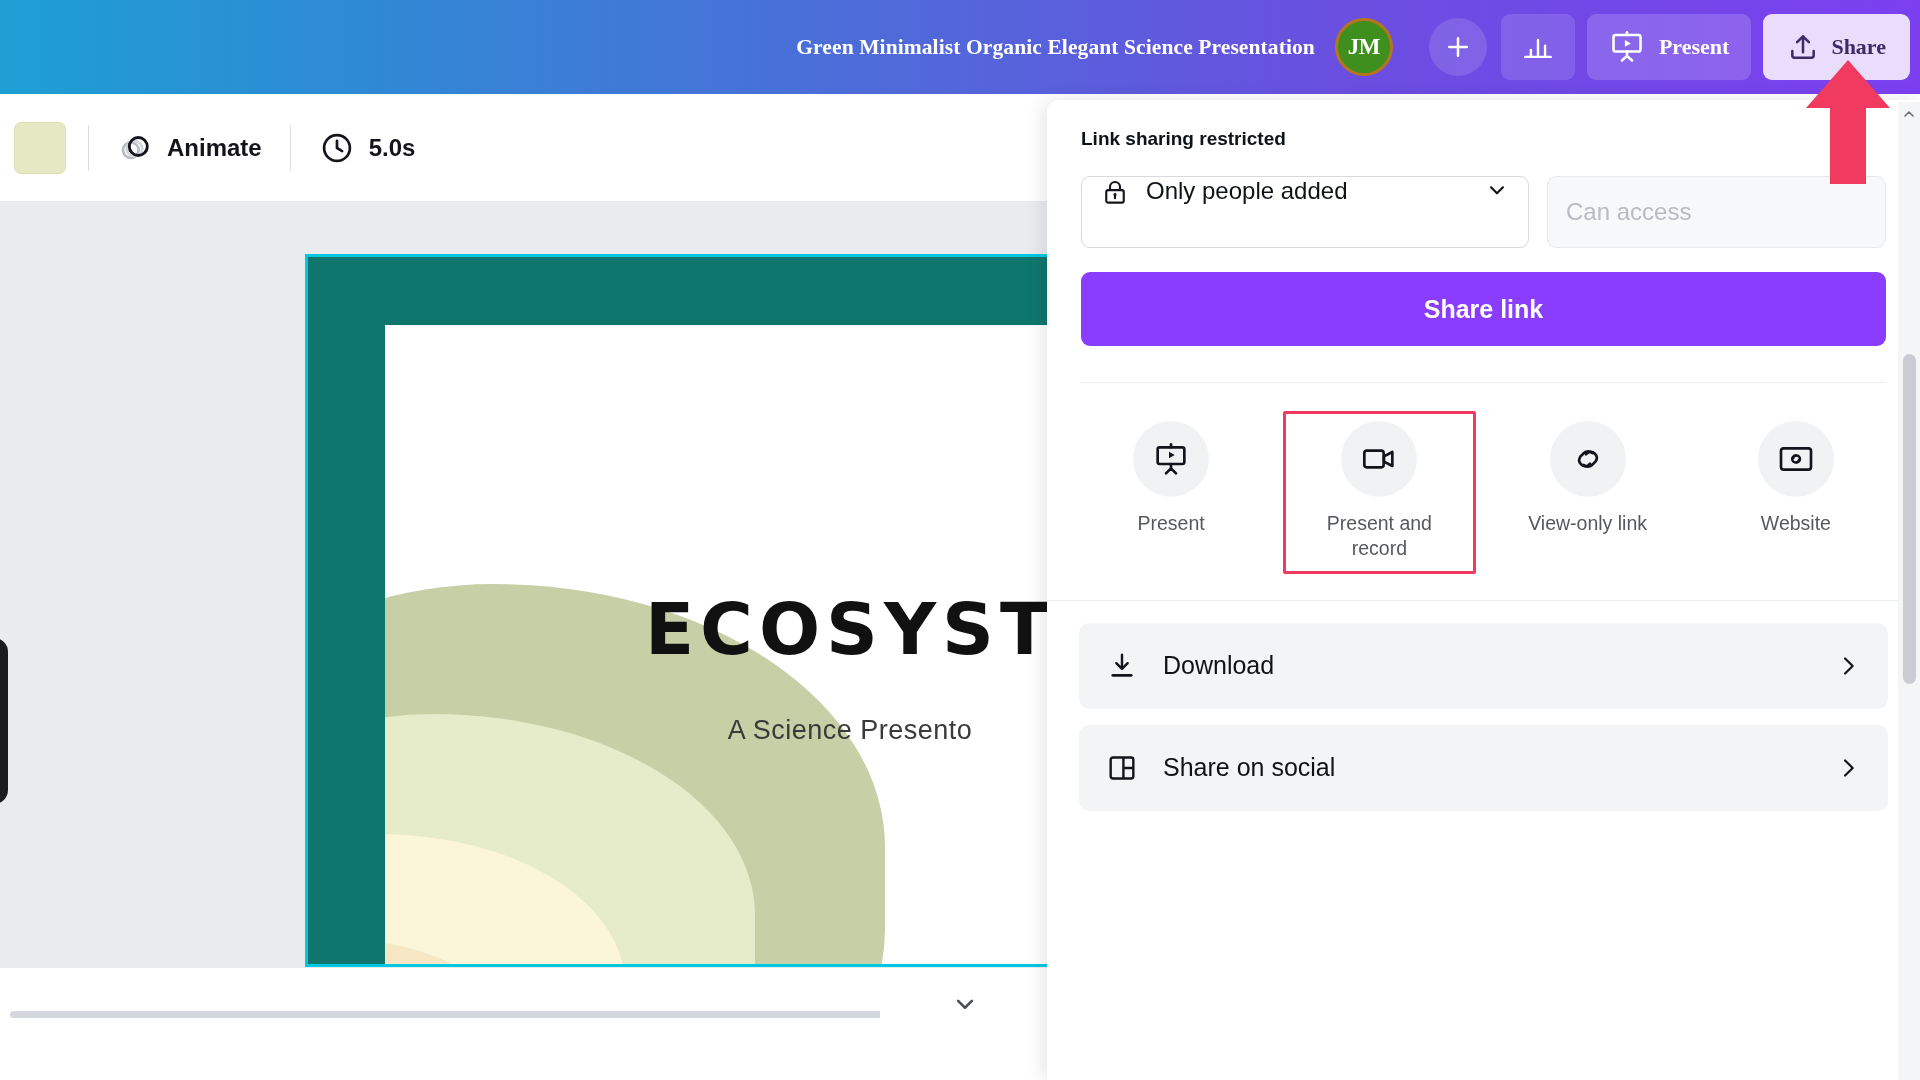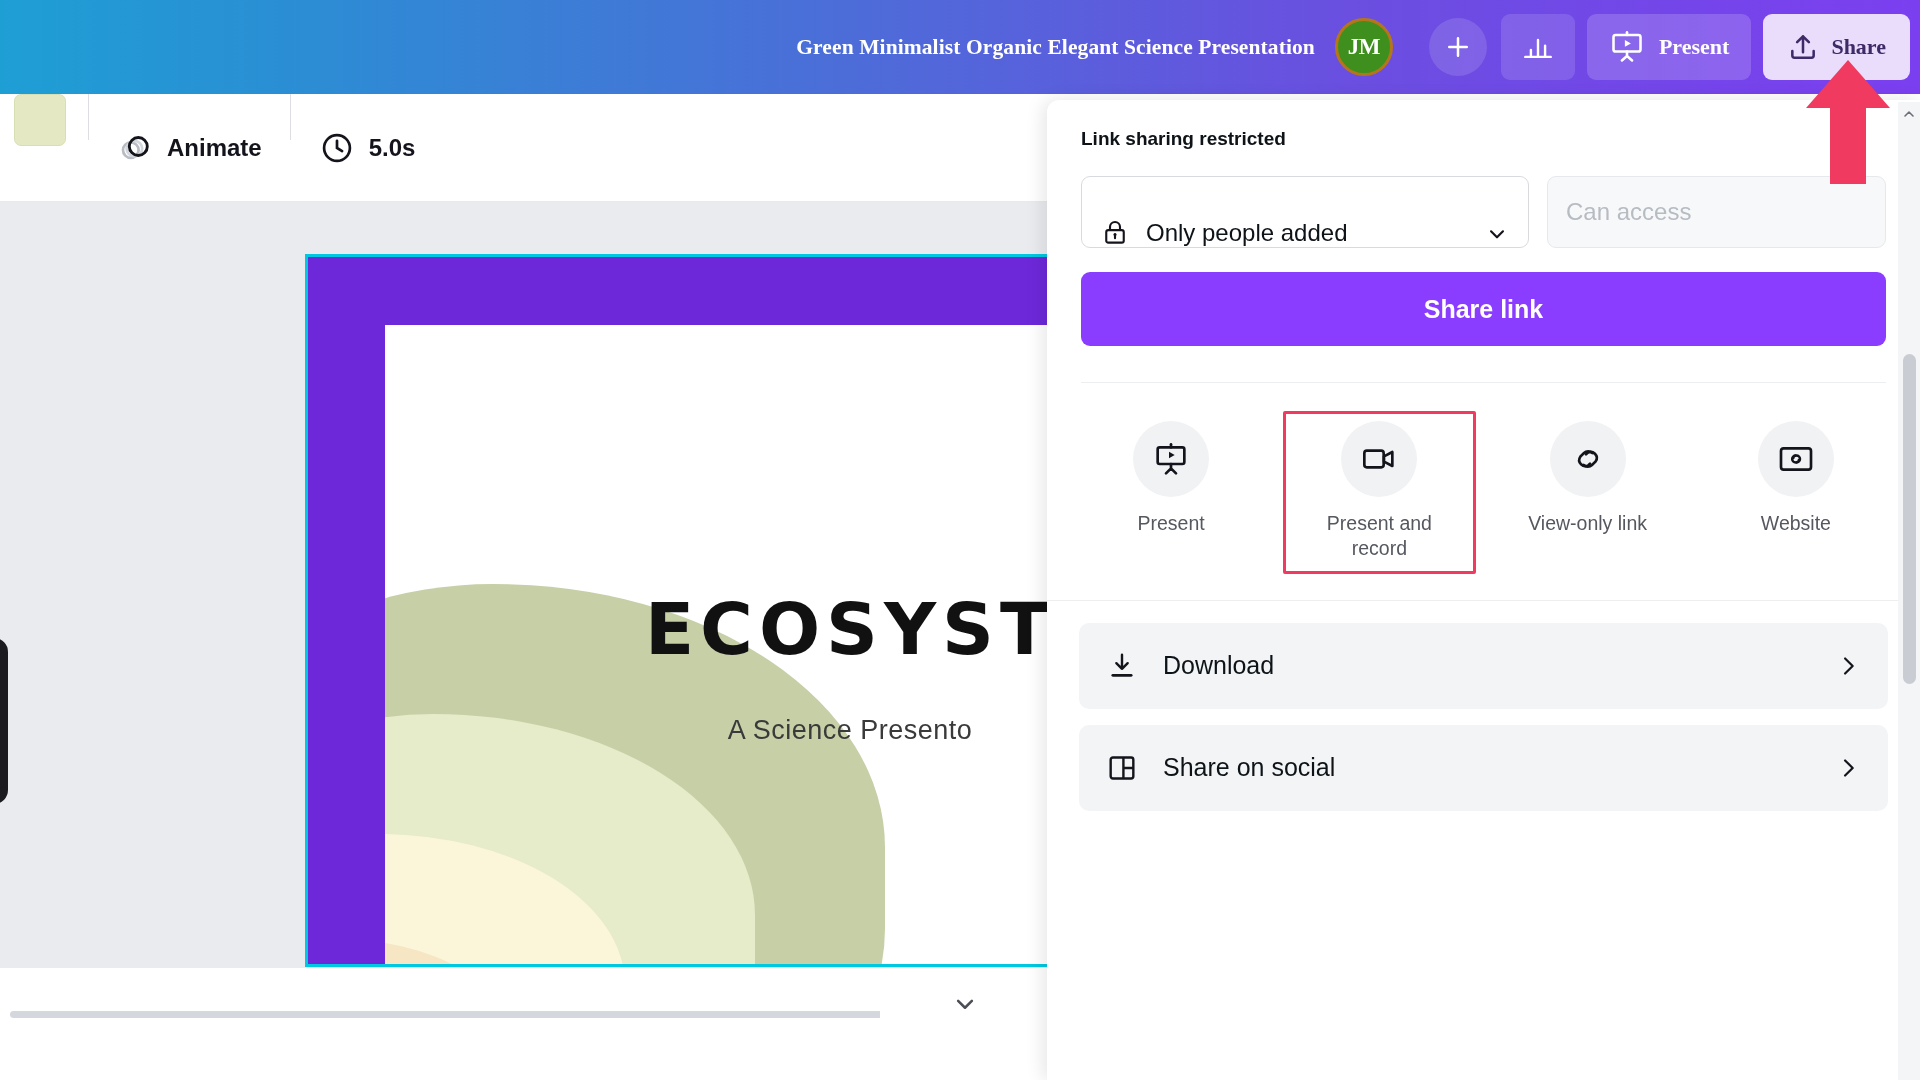--- a/index.html
+++ b/index.html
@@ -54,21 +54,21 @@
     height: 66px; border-radius: 9px;
     background: #eadcfb;
     display: flex; align-items: center; gap: 12px;
     padding: 0 24px; margin-left: 12px; margin-right: 10px; cursor: pointer;
   }
   .share-btn .lbl { color: #3d2a66; font-size: 22px; font-weight: bold; }
 
   
   .toolbar2 {
     position: absolute; left: 0; top: 94px; width: 1920px; height: 108px;
-    background: #fff; display: flex; 
+    background: #fff; display: flex; align-items: center;
     border-bottom: 1px solid #e8e9ec;
   }
   .swatch {
     width: 52px; height: 52px; border-radius: 7px;
     background: #e4e9c3; border: 1px solid #d9dfb4;
     margin-left: 14px;
   }
   .divider { width: 1px; height: 46px; background: #dcdee3; margin: 0 22px; }
   .tool-item {
     display: flex; align-items: center; gap: 14px; cursor: pointer;
@@ -83,21 +83,21 @@
   }
   .left-dark-tab {
     position: absolute; left: -26px; top: 436px;
     width: 34px; height: 166px; border-radius: 14px;
     background: #1b1b20;
   }
   .slide-outer {
     position: absolute; left: 305px; top: 52px;
     width: 1090px; height: 713px;
     border: 3px solid #00c8e0;
-    background: #6d28d9;
+    background: #0f766e;
     overflow: hidden;
   }
   .slide-inner {
     position: absolute; left: 77px; top: 68px; right: 77px; bottom: 0;
     background: #ffffff; overflow: hidden;
   }
   .slide-title {
     position: absolute; left: 0; right: 0; top: 262px;
     text-align: center; font-size: 72px; font-weight: 900;
     letter-spacing: 6px; color: #111; white-space: nowrap;
@@ -153,21 +153,21 @@
     position: absolute; left: 1047px; top: 100px; width: 873px; bottom: 0;
     background: #fff; border-radius: 12px 0 0 0;
     box-shadow: -4px 0 18px rgba(0,0,0,0.10);
     z-index: 30; overflow: hidden;
   }
   .sp-pad { padding: 28px 34px 0 34px; }
   .sp-heading { font-size: 19px; font-weight: bold; color: #0e1318; margin-bottom: 26px; }
   .sp-row { display: flex; gap: 18px; }
   .sel-box {
     height: 72px; border: 1.5px solid #d8dade; border-radius: 9px;
-    display: flex; align-items: flex-end; gap: 16px; padding: 0 18px;
+    display: flex; align-items: flex-start; gap: 16px; padding: 0 18px;
     background: #fff; cursor: pointer; flex: 0 0 448px;
   }
   .sel-box .val { font-size: 24px; color: #0e1318; flex: 1 1 auto; white-space: nowrap; }
   .sel-box-disabled {
     height: 72px; border: 1.5px solid #e6e8eb; border-radius: 9px;
     display: flex; align-items: center; padding: 0 18px;
     background: #f7f8f9; flex: 1 1 auto; overflow: hidden;
   }
   .sel-box-disabled .val { font-size: 24px; color: #b7bbc2; white-space: nowrap; }
   .copy-btn {

